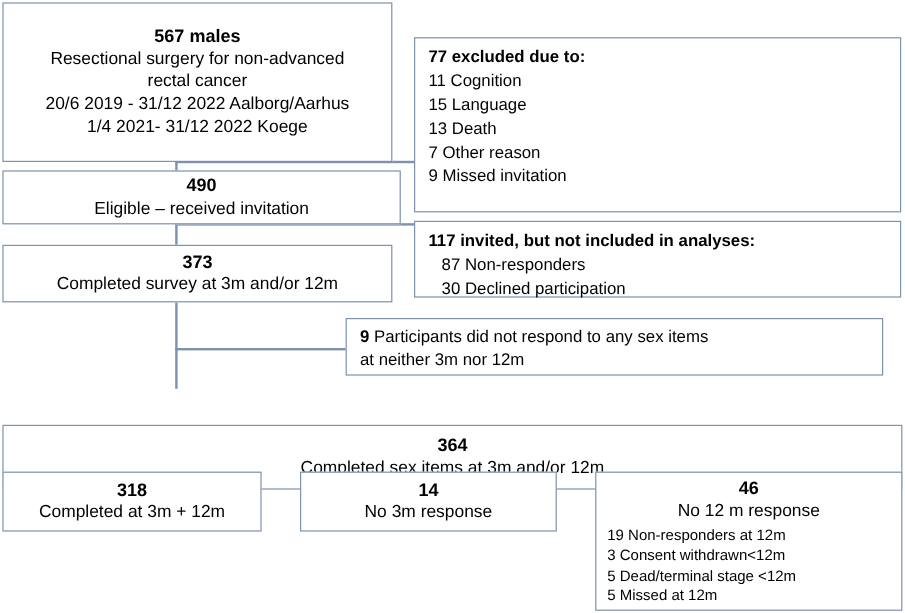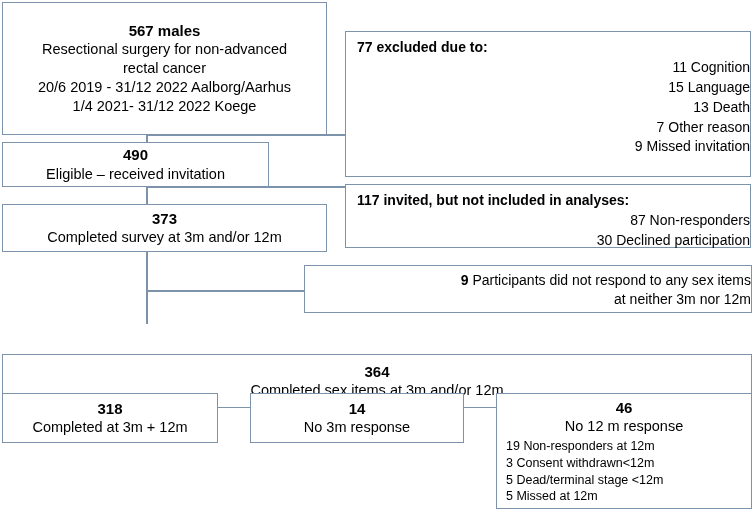--- a/index.html
+++ b/index.html
@@ -56,21 +56,20 @@
     height: 100%;
   }
   .hdr {
     font-weight: bold;
     font-size: 14px;
     line-height: 1.42;
   }
   .item {
     font-size: 14px;
     line-height: 1.42;
-    text-align: right;
   }
   .item.indent { padding-left: 11px; }
   .small-item {
     font-size: 12.5px;
     line-height: 1.34;
     text-align: left;
   }
   .tight { line-height: 1.38; }
   .b9 { font-weight: bold; }
   .sub-list {
@@ -113,21 +112,21 @@
     <div class="left-pad">
       <div class="hdr">77 excluded due to:</div>
       <div class="item">11 Cognition</div>
       <div class="item">15 Language</div>
       <div class="item">13 Death</div>
       <div class="item">7 Other reason</div>
       <div class="item">9 Missed invitation</div>
     </div>
   </div>
 
-  <div class="box" style="left:2px; top:142px; width:267px; height:45px;">
+  <div class="box" style="left:2px; top:142px; width:332px; height:45px;">
     <div class="ctr">
       <div class="title">490</div>
       <div class="sub">Eligible – received invitation</div>
     </div>
   </div>
 
   <div class="box" style="left:345px; top:184px; width:406px; height:64px;">
     <div class="left-pad">
       <div class="hdr">117 invited, but not included in analyses:</div>
       <div class="item indent">87 Non-responders</div>
@@ -135,21 +134,21 @@
     </div>
   </div>
 
   <div class="box" style="left:2px; top:204px; width:325px; height:48px;">
     <div class="ctr">
       <div class="title">373</div>
       <div class="sub">Completed survey at 3m and/or 12m</div>
     </div>
   </div>
 
-  <div class="box" style="left:304px; top:265px; width:448px; height:48px;">
+  <div class="box" style="left:288px; top:265px; width:448px; height:48px;">
     <div class="left-pad" style="padding-top:5px;">
       <div class="item tight"><span class="b9">9</span><span> Participants did not respond to any sex items</span></div>
       <div class="item tight">at neither 3m nor 12m</div>
     </div>
   </div>
 
   <div class="box" style="left:2px; top:322px; width:750px; height:54px;margin-top:32px;">
     <div class="ctr">
       <div class="title">364</div>
       <div class="sub">Completed sex items at 3m and/or 12m</div>

